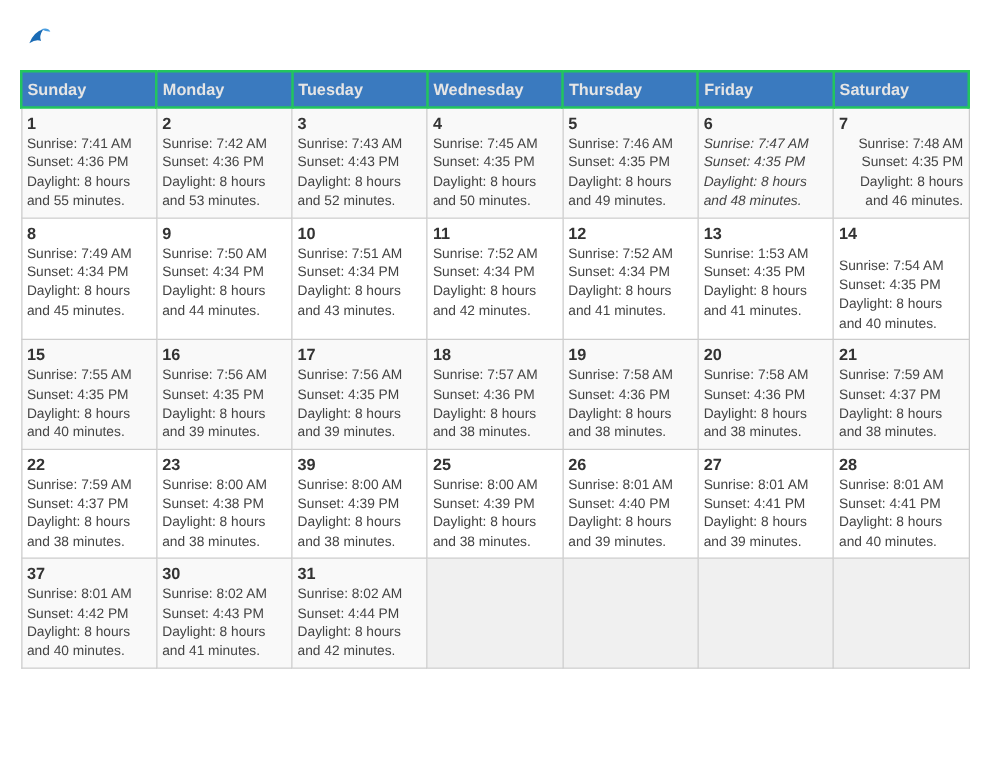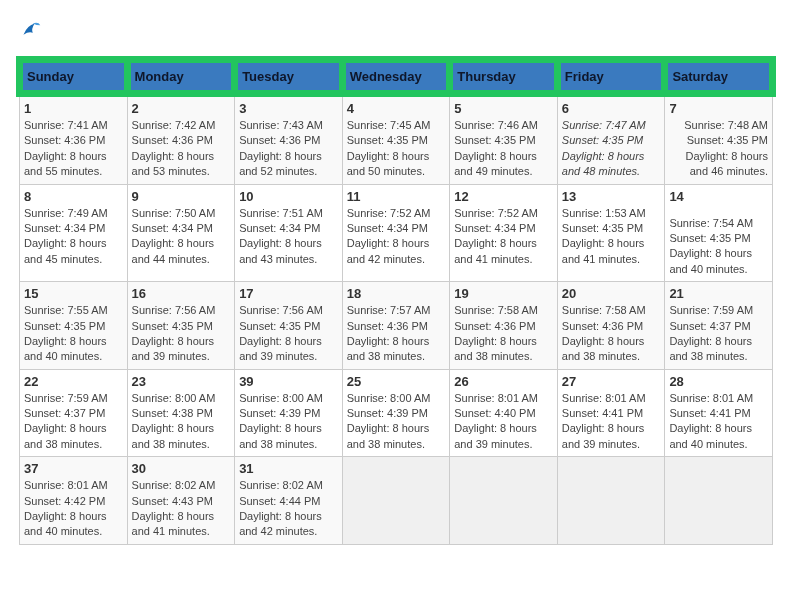--- a/index.html
+++ b/index.html
@@ -38,26 +38,26 @@
       font-weight: normal;
       color: #555;
     }
     .calendar {
       width: 100%;
       border-collapse: collapse;
       font-size: 11px;
     }
     .calendar thead th {
       background-color: #3a7abf;
-      color: #0f172a;
+      color: #e5e5e5;
       padding: 6px 4px;
       text-align: left;
       font-size: 13px;
       font-weight: bold;
-      border: 7px solid #22c55e;
+      border: 2px solid #22c55e;
     }
     .calendar tbody td {
       border: 1px solid #ccc;
       vertical-align: top;
       padding: 4px;
       width: 14.28%;
       min-height: 80px;
       background: #fff;
     }
     .calendar tbody tr:nth-child(odd) td {
@@ -126,21 +126,21 @@
         <td>
           <span class="day-number">2</span>
           <div class="day-info" style="white-space: pre-line;">Sunrise: 7:42 AM
 Sunset: 4:36 PM
 Daylight: 8 hours
 and 53 minutes.</div>
         </td>
         <td>
           <span class="day-number">3</span>
           <div class="day-info" style="white-space: pre-line;">Sunrise: 7:43 AM
-Sunset: 4:36 PM
+Sunset: 4:43 PM
 Daylight: 8 hours
 and 52 minutes.</div>
         </td>
         <td>
           <span class="day-number">4</span>
           <div class="day-info" style="white-space: pre-line;">Sunrise: 7:45 AM
 Sunset: 4:35 PM
 Daylight: 8 hours
 and 50 minutes.</div>
         </td>

